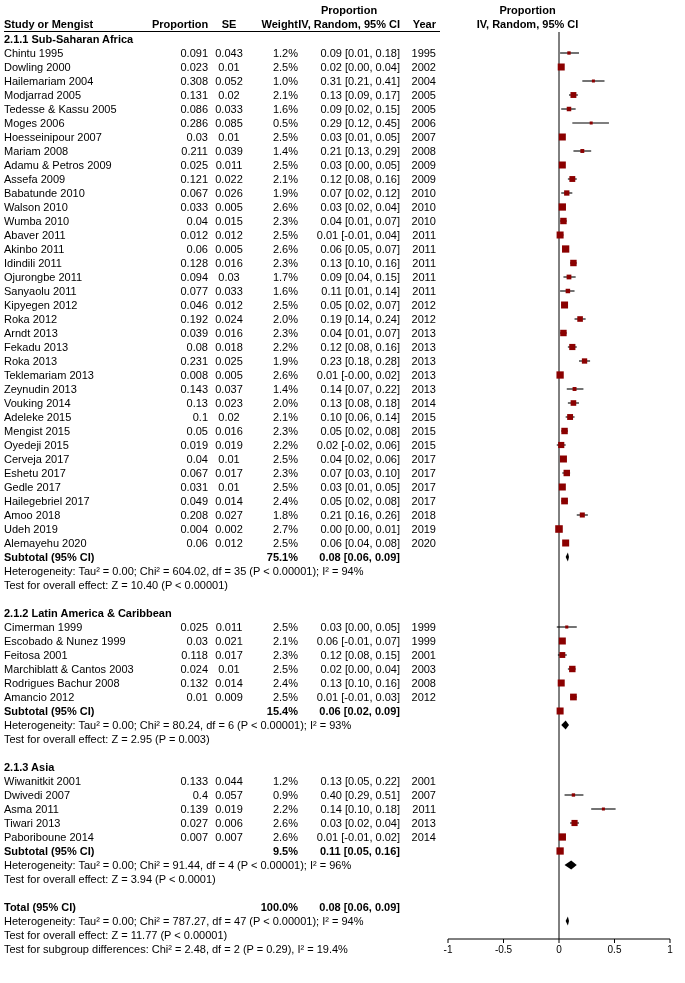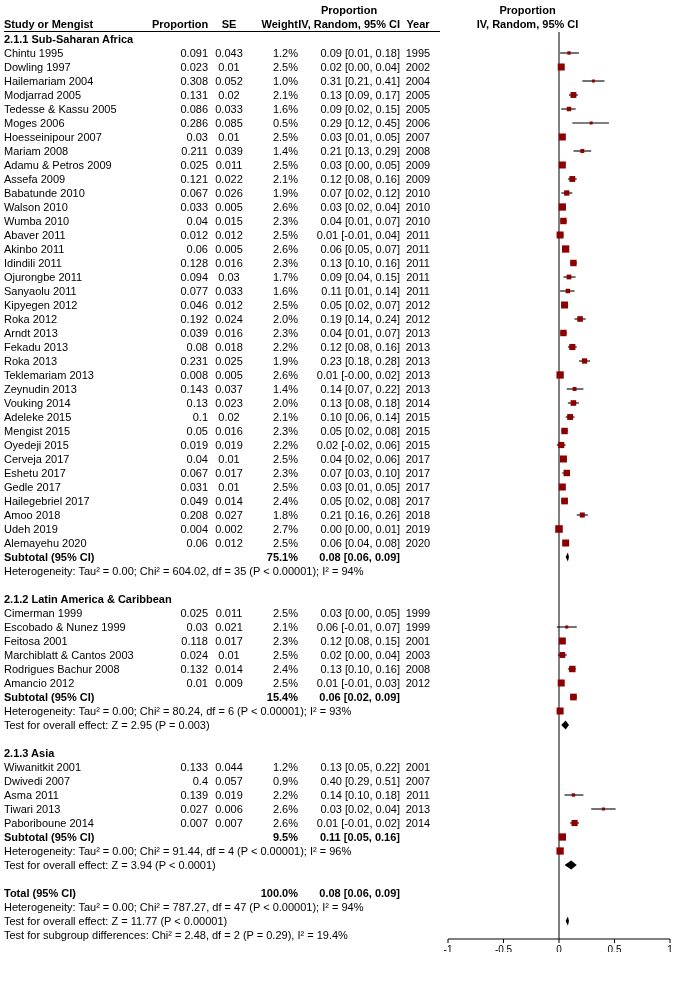--- a/index.html
+++ b/index.html
@@ -6,21 +6,21 @@
   html,body{background:#fff}
   body{font-family:"Liberation Sans",sans-serif;font-size:11px;color:#000}
   .container{position:relative;width:619px;padding:3px 0 10px 4px}
   .row{display:flex;height:14px;line-height:14px;white-space:nowrap}
   .c{overflow:visible}
   .c-study{width:148px}
   .c-prop{width:56px;text-align:right}
   .c-se{width:42px;text-align:center}
   .c-weight{width:48px;text-align:right}
   .c-ci{width:102px;text-align:right}
-  .c-year{width:36px;text-align:center}
+  .c-year{width:36px;text-align:right}
   .c-plot{flex:1}
   .c-full{width:440px}
   .b{font-weight:bold}
   .ctr{text-align:center}
   .hrule{width:436px;height:0;border-bottom:1px solid #000}
   #overlay{position:absolute;left:0;top:0;pointer-events:none}
 </style>
 </head>
 <body>
 
@@ -53,21 +53,21 @@
       </div>
       <div class="row">
         <div class="c c-study">Chintu 1995</div>
         <div class="c c-prop">0.091</div>
         <div class="c c-se">0.043</div>
         <div class="c c-weight">1.2%</div>
         <div class="c c-ci">0.09 [0.01, 0.18]</div>
         <div class="c c-year">1995</div>
       </div>
       <div class="row">
-        <div class="c c-study">Dowling 1997</div>
+        <div class="c c-study">Dowling 2000</div>
         <div class="c c-prop">0.023</div>
         <div class="c c-se">0.01</div>
         <div class="c c-weight">2.5%</div>
         <div class="c c-ci">0.02 [0.00, 0.04]</div>
         <div class="c c-year">2002</div>
       </div>
       <div class="row">
         <div class="c c-study">Hailemariam 2004</div>
         <div class="c c-prop">0.308</div>
         <div class="c c-se">0.052</div>
@@ -342,20 +342,23 @@
       <div class="row">
         <div class="c c-study b">Subtotal (95% CI)</div>
         <div class="c c-prop b"></div>
         <div class="c c-se b"></div>
         <div class="c c-weight b">75.1%</div>
         <div class="c c-ci b">0.08 [0.06, 0.09]</div>
         <div class="c c-year b"></div>
       </div>
       <div class="row">
         <div class="c c-full">Heterogeneity: Tau² = 0.00; Chi² = 604.02, df = 35 (P &lt; 0.00001); I² = 94%</div>
+      </div>
+      <div class="row">
+        <div class="c c-full">Test for overall effect: Z = 10.40 (P &lt; 0.00001)</div>
       </div>
       <div class="row"></div>
       <div class="row">
         <div class="c c-full b">2.1.2 Latin America &amp; Caribbean</div>
       </div>
       <div class="row">
         <div class="c c-study">Cimerman 1999</div>
         <div class="c c-prop">0.025</div>
         <div class="c c-se">0.011</div>
         <div class="c c-weight">2.5%</div>

